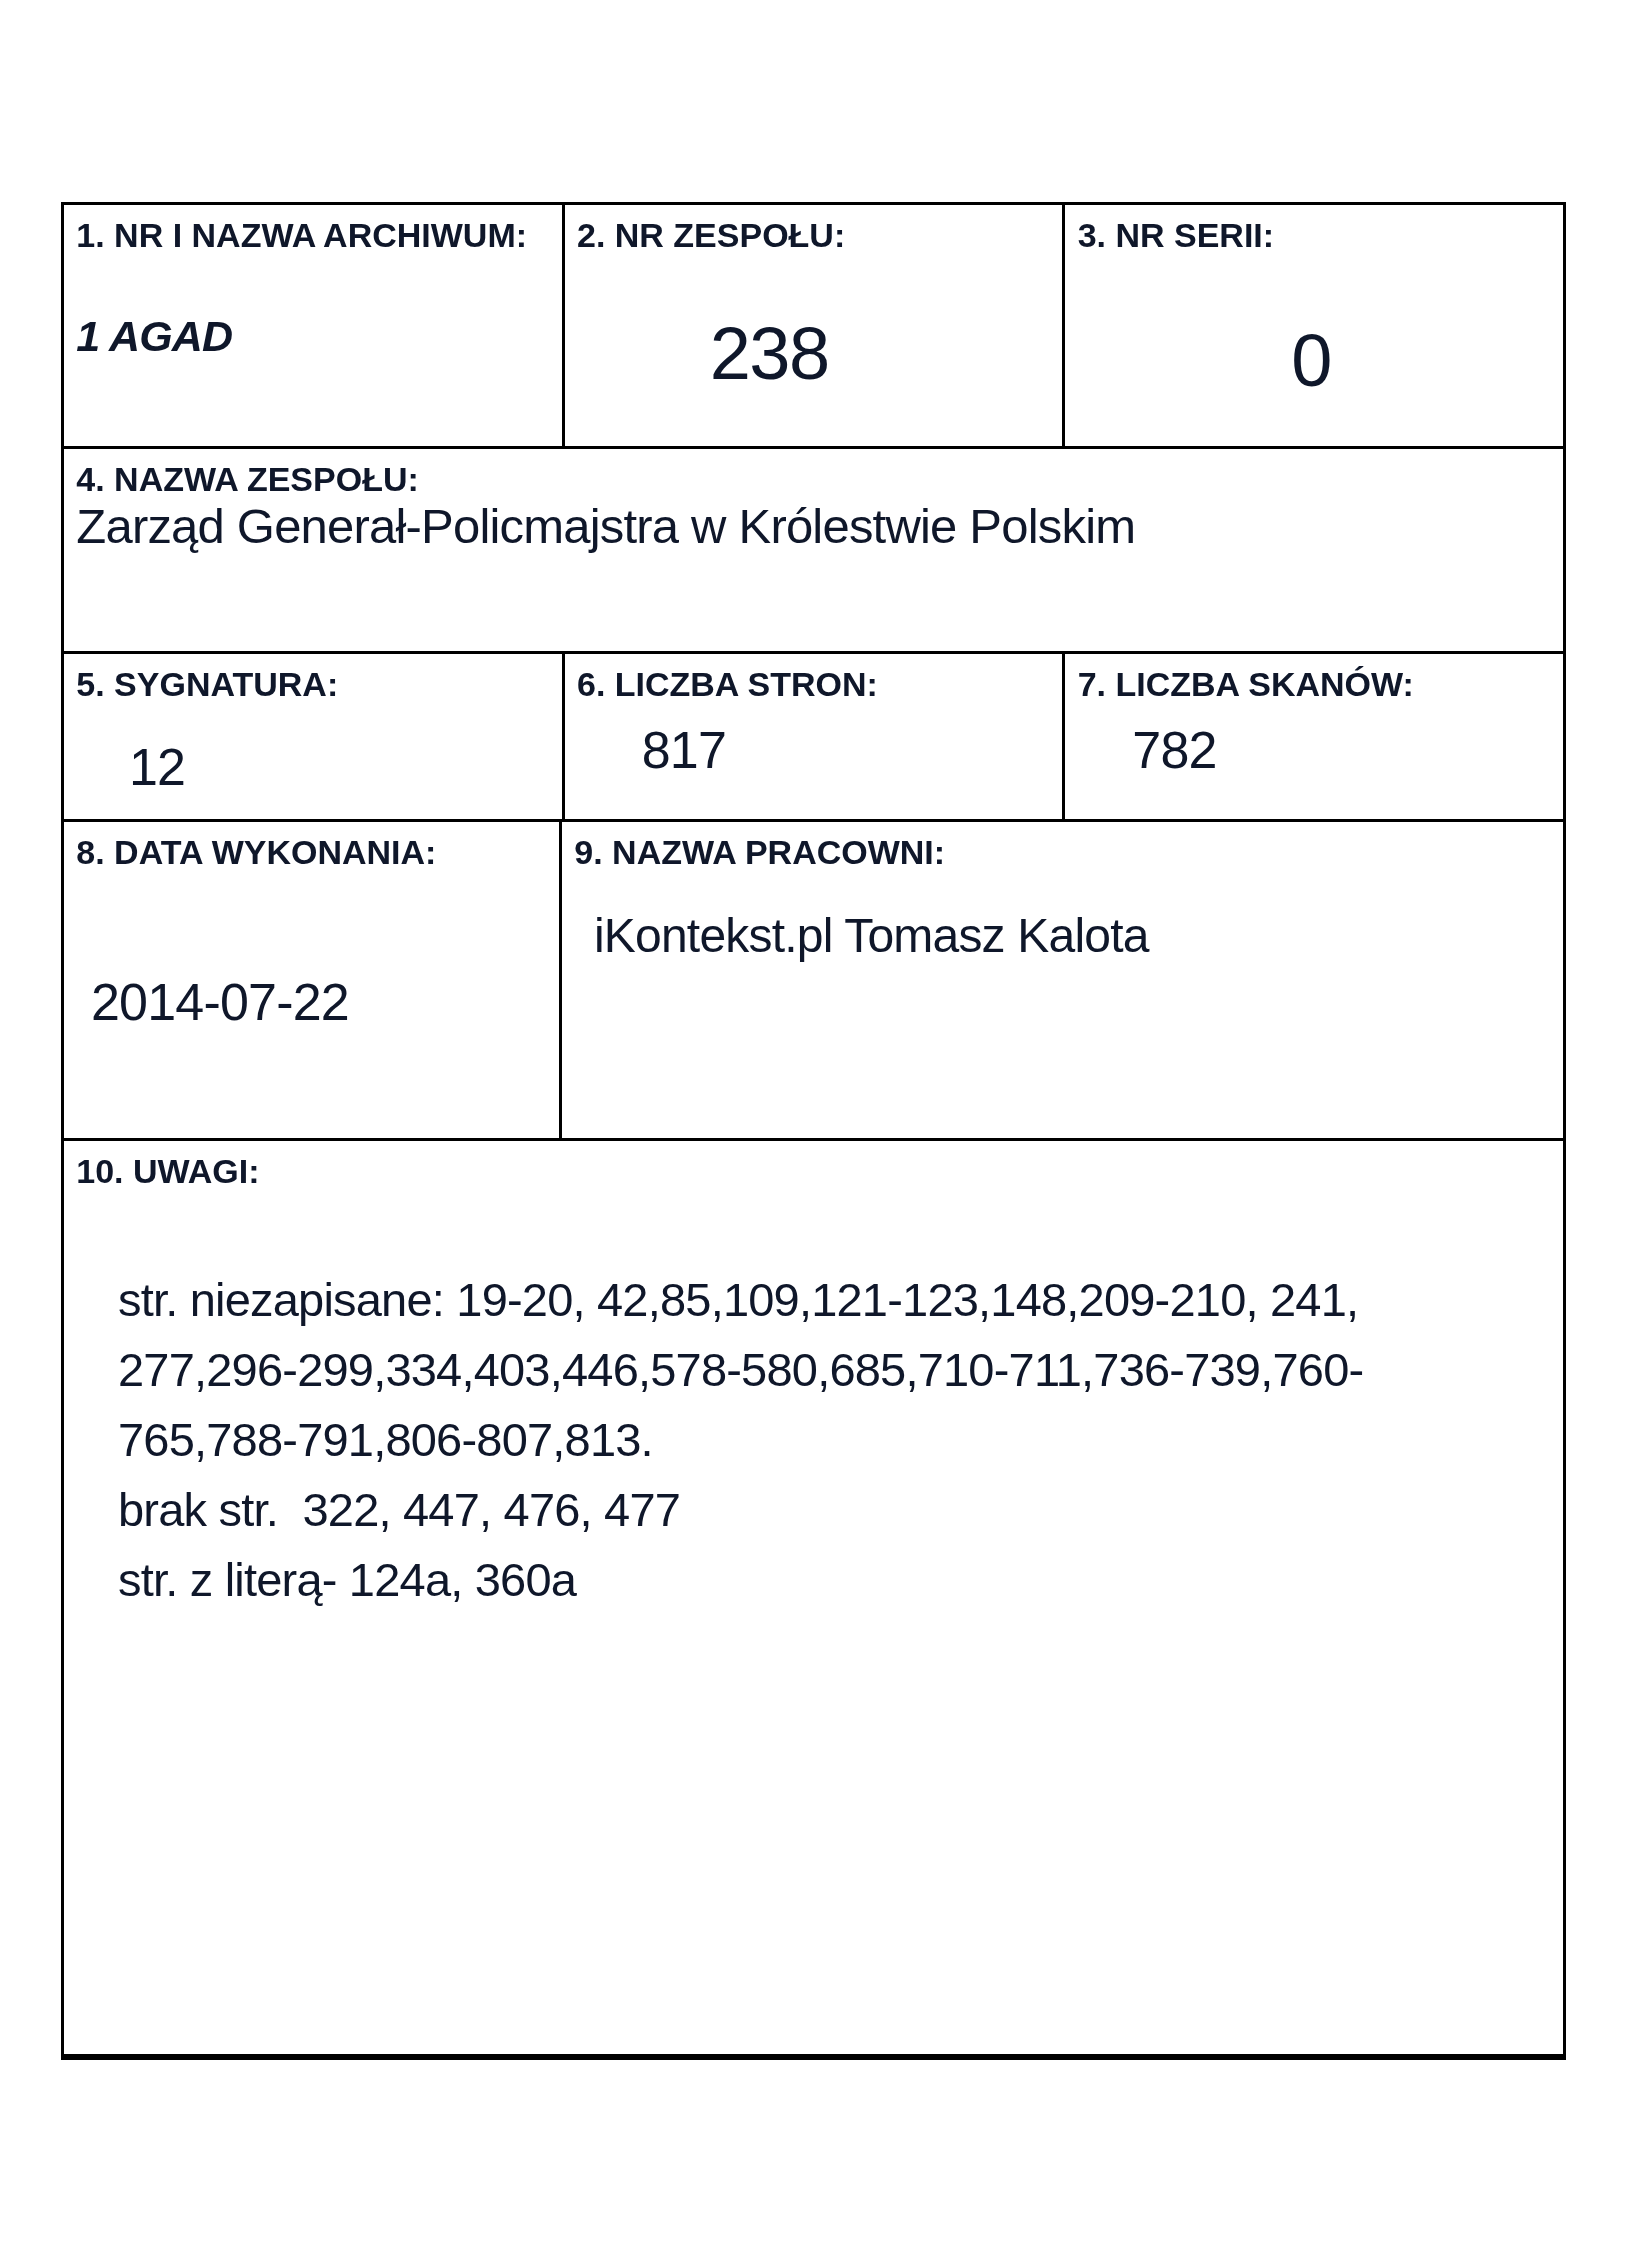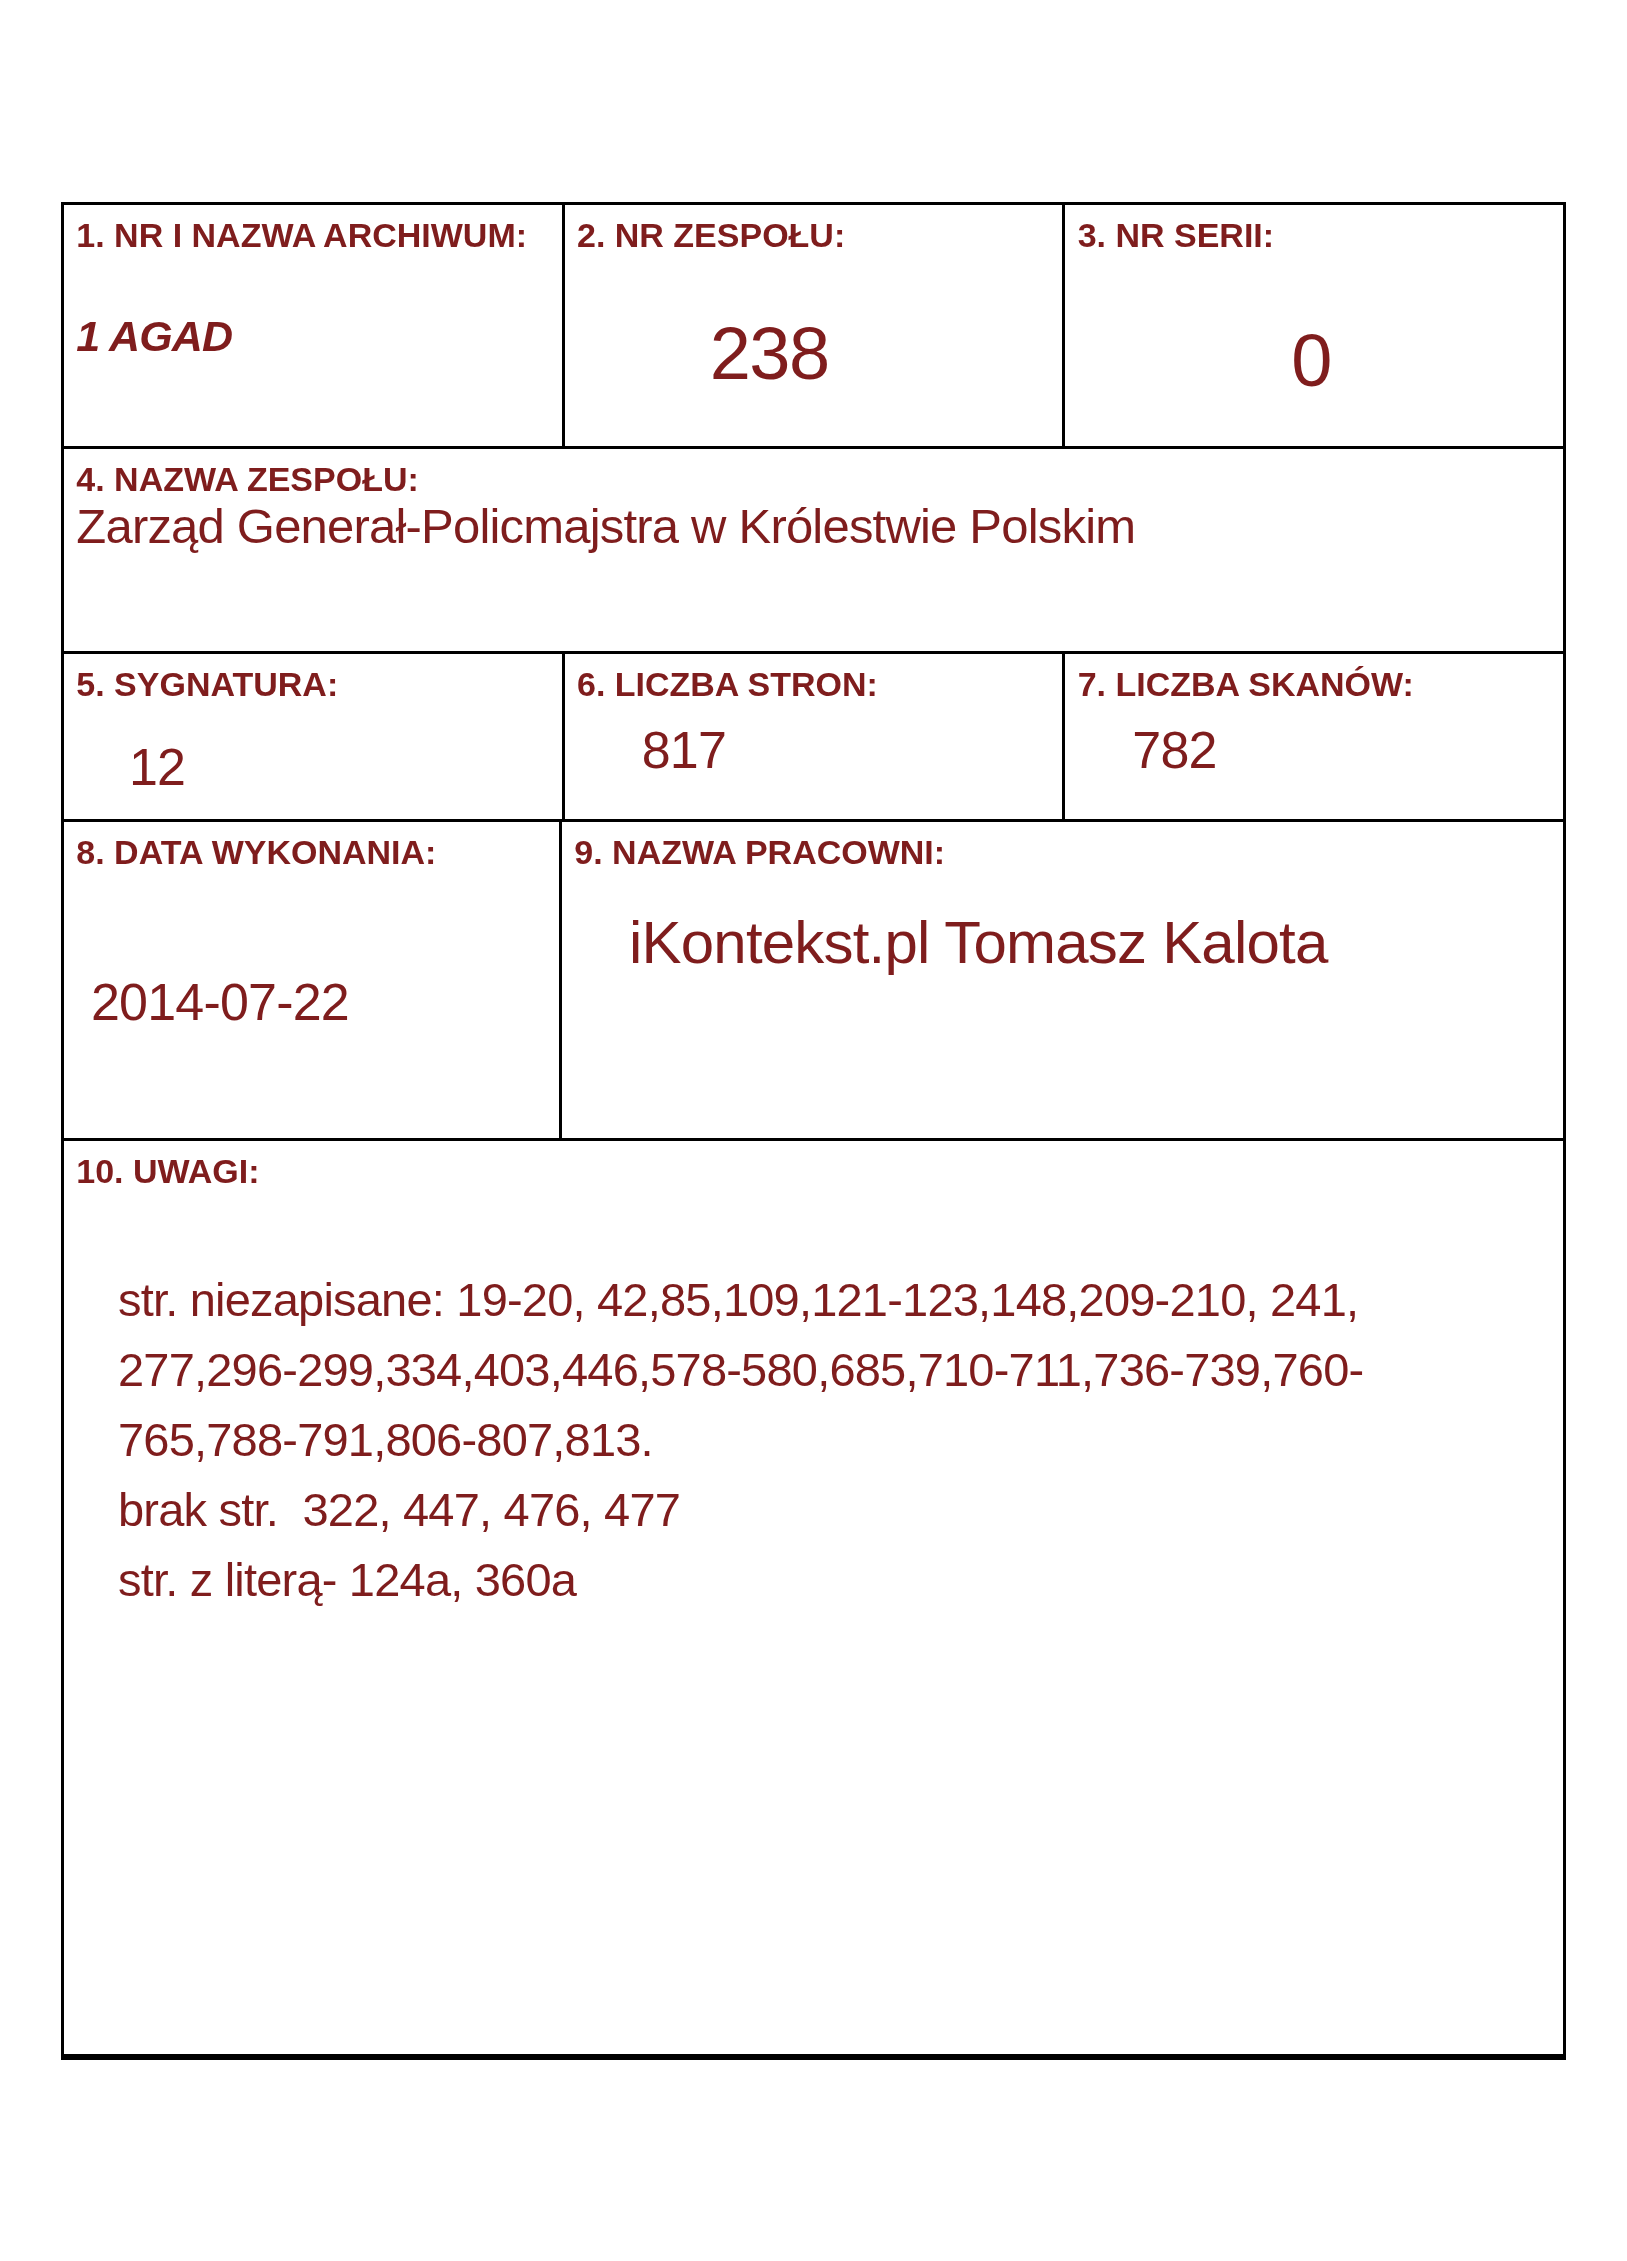--- a/index.html
+++ b/index.html
@@ -1,21 +1,21 @@
 <!DOCTYPE html>
 <html style="font-size:12.3px"><head>
 <meta charset="utf-8">
 <style>
   html, body { margin: 0; padding: 0; background: #ffffff; }
   .page {
     position: relative;
     width: 1628px;
     height: 2261px;
     background: #ffffff;
-    color: #7f1d1d;
+    color: #0f172a;
     font-family: "Liberation Sans", sans-serif;
     overflow: hidden;
   }
   .form-table {
     position: absolute;
     left: 61px;
     top: 202px;
     width: 1505px;
     height: 1858px;
     box-sizing: border-box;
@@ -61,21 +61,21 @@
     white-space: nowrap;
   }
   .v-archiwum   { top: 107px; left: 12.3px;  font-size: 43px; font-weight: bold; font-style: italic; }
   .v-zespol-nr  { top: 106px; left: 145px; font-size: 74px; letter-spacing: -1.5px; }
   .v-seria      { top: 113px; left: 226px; font-size: 74px; }
   .v-zespol-naz { top: 49px;  left: 12.3px;  font-size: 49px; }
   .v-sygnatura  { top: 83px; left: 65px;  font-size: 52px; }
   .v-strony     { top: 66px;  left: 77px; font-size: 52px; }
   .v-skany      { top: 66px;  left: 67px;  font-size: 52px; }
   .v-data       { top: 150px; left: 27px;  font-size: 52px; }
-  .v-pracownia  { top: 86px; left: 32px;  font-size: 60px; margin-left: 35px; }
+  .v-pracownia  { top: 86px; left: 32px;  font-size: 48px; }
   .uwagi-text {
     position: absolute;
     top: 124px;
     left: 54px;
     font-size: 47px;
     line-height: 70px;
     letter-spacing: -0.8px;
   }
   .uwagi-line { white-space: pre; }
 </style>

